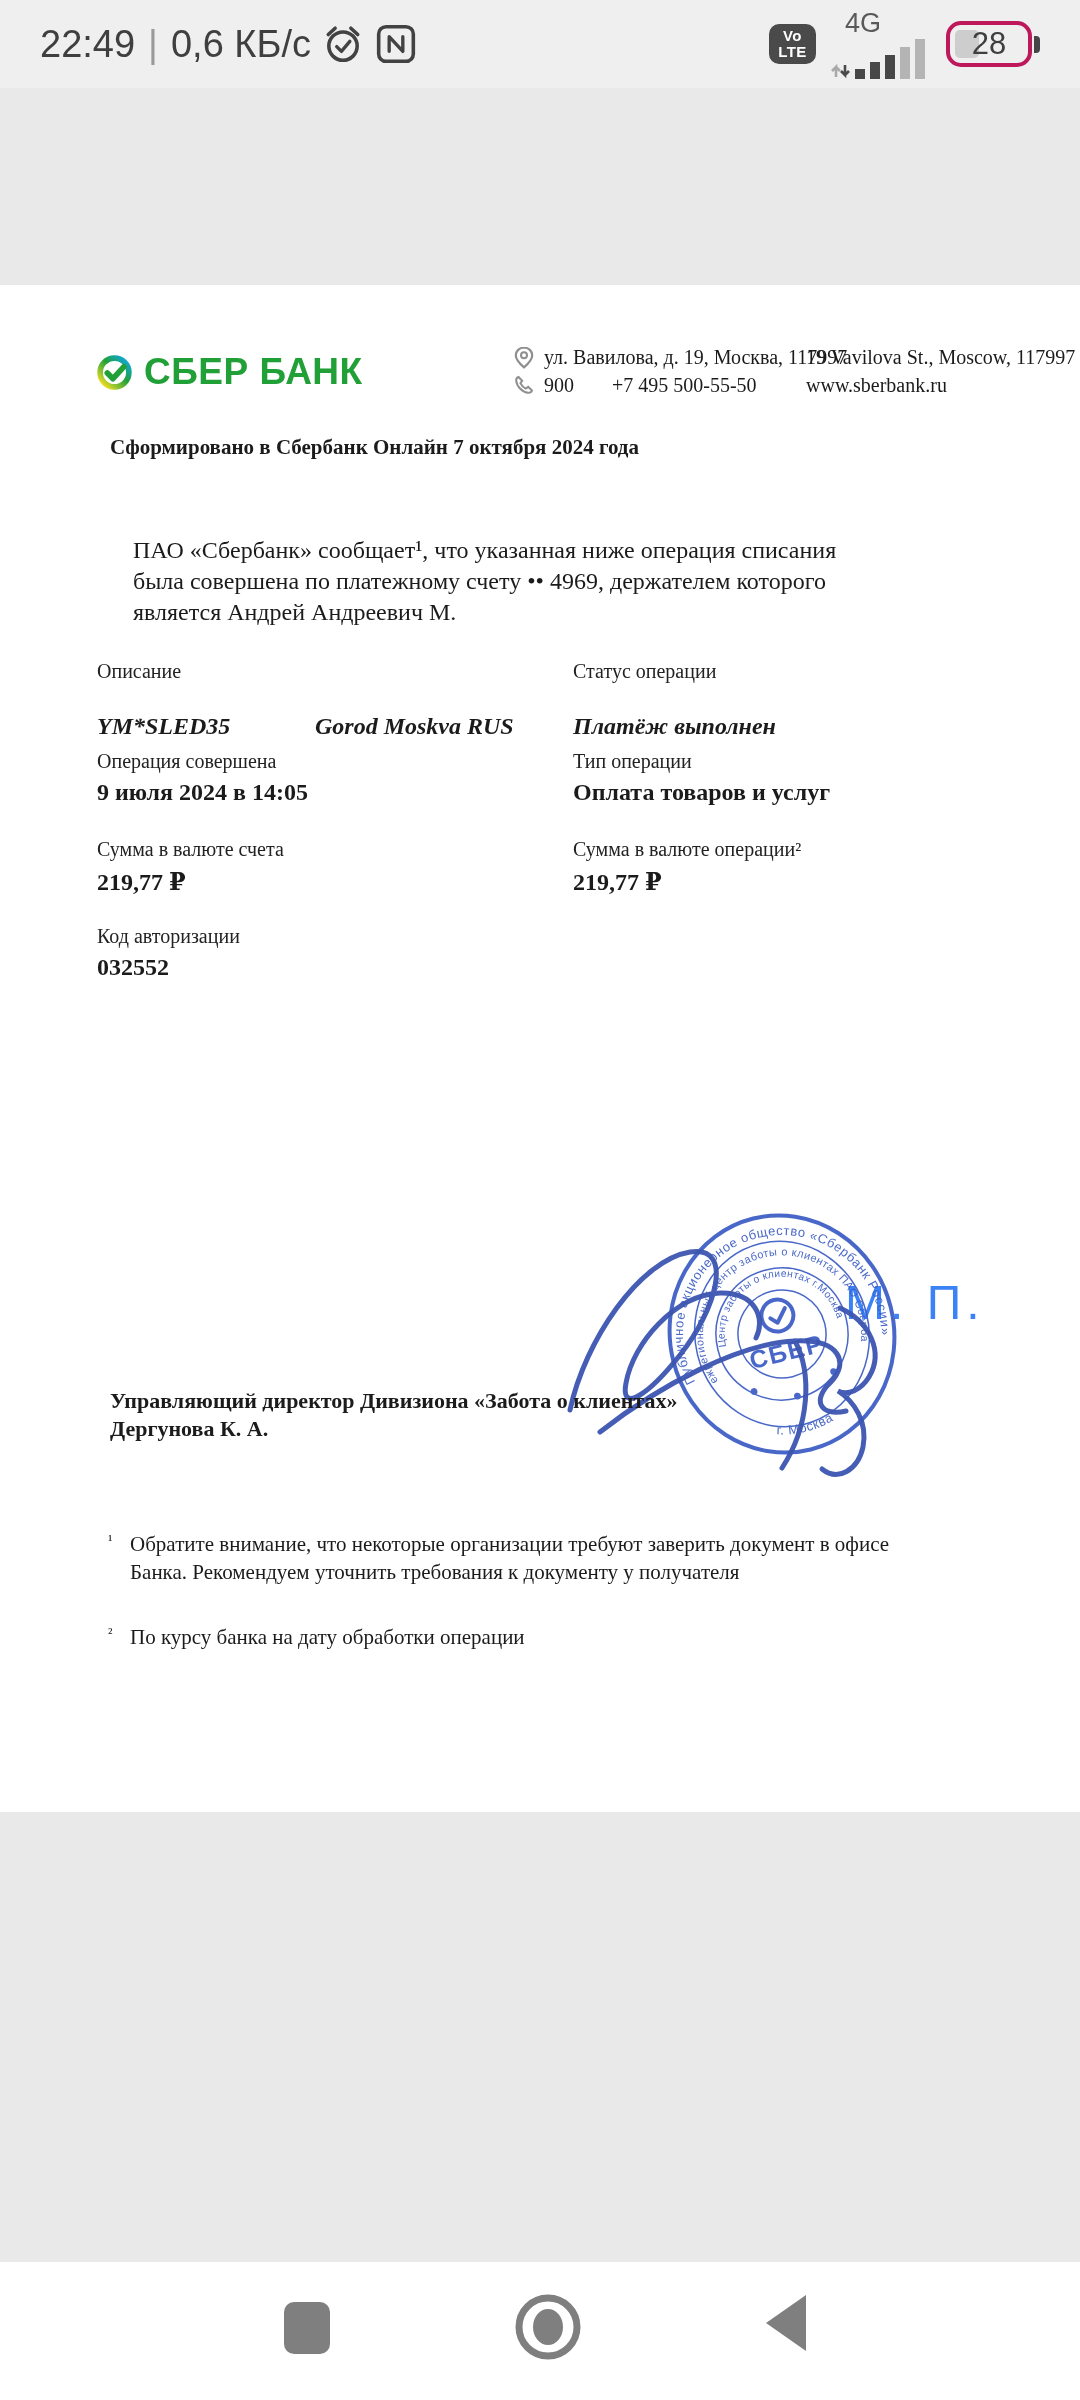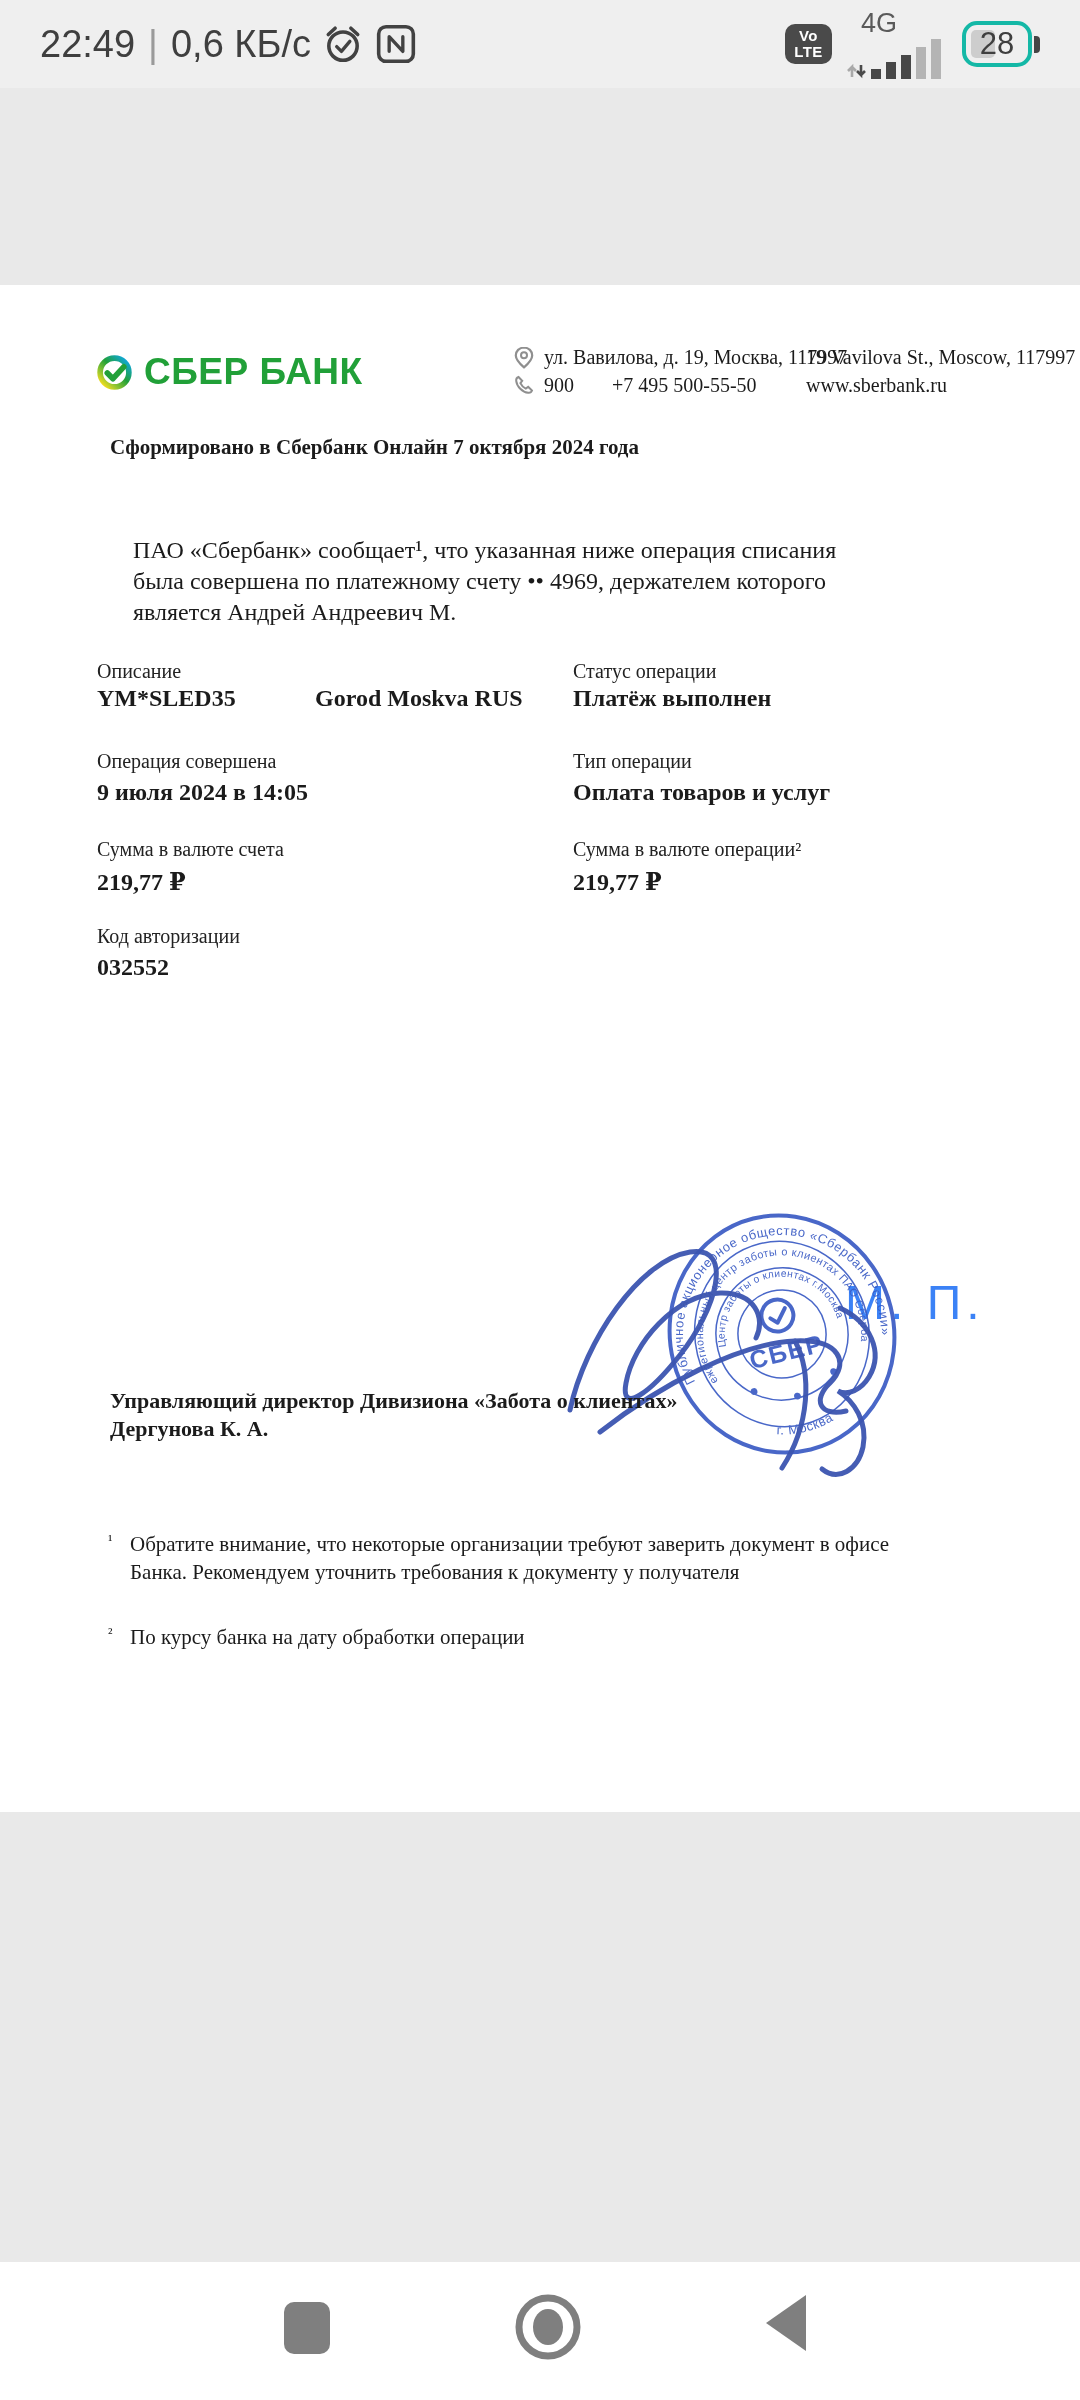--- a/index.html
+++ b/index.html
@@ -17,21 +17,21 @@
   .sb-divider{color:#9a9a9a;font-weight:300;margin:0 2px;}
   .sb-right{margin-left:auto;display:flex;align-items:center;gap:15px;}
   .volte-badge{
     width:47px;height:40px;background:#4a4a4a;border-radius:10px;color:#fff;
     display:flex;flex-direction:column;align-items:center;justify-content:center;
     font-size:15px;font-weight:bold;line-height:1.05;letter-spacing:.5px;
   }
   .net-cluster{display:flex;flex-direction:column;align-items:flex-start;line-height:1;}
   .net-type{font-size:27px;color:#5a5a5a;margin-left:14px;}
   .net-row{display:flex;align-items:flex-end;gap:4px;margin-top:2px;}
-  .battery{position:relative;width:70px;height:46px;border:4px solid #14b8a6;border-radius:15px;box-sizing:border-box;}
+  .battery{position:relative;width:86px;height:46px;border:4px solid #be185d;border-radius:15px;box-sizing:border-box;}
   .battery-fill{position:absolute;left:5px;top:5px;width:24px;height:28px;background:#cdcdcd;border-radius:5px;}
   .battery-text{
     position:absolute;inset:0;display:flex;align-items:center;justify-content:center;
     font-size:31px;color:#3f3f3f;font-weight:400;
   }
   .battery-nub{width:6px;height:17px;background:#454545;border-radius:0 4px 4px 0;margin-left:2px;}
   
   .page{position:absolute;top:285px;left:0;width:1080px;height:1527px;background:#ffffff;}
   .brand-row{position:absolute;left:96px;top:66px;display:flex;align-items:center;gap:11px;}
   .brand-text{
@@ -41,21 +41,21 @@
   .contact-block{position:absolute;left:514px;top:58px;font-size:20px;line-height:28px;}
   .contact-row{display:flex;align-items:center;gap:10px;height:28px;}
   .phone-num{margin-left:28px;}
   .contact-en{position:absolute;left:806px;top:58px;font-size:20px;line-height:28px;}
   .generated-note{position:absolute;left:110px;top:150px;font-size:21px;font-weight:bold;}
   .doc-title{position:absolute;left:106px;top:174px;font-size:42px;font-weight:bold;}
   .intro{position:absolute;left:133px;top:250px;width:710px;font-size:24px;line-height:31px;}
   .f-label{position:absolute;font-size:20px;color:#222;}
   .f-value{position:absolute;font-size:24px;font-weight:bold;}
   .col-l{left:97px;} .col-r{left:573px;} .col-l2{left:315px;}
-  .r1l{top:375px;} .r1v{top:400px;}
+  .r1l{top:375px;} .r1v{top:428px;font-style:italic;}
   .r2l{top:465px;} .r2v{top:494px;}
   .r3l{top:553px;} .r3v{top:582px;}
   .r4l{top:640px;} .r4v{top:669px;}
   
   .mp-mark{
     position:absolute;left:845px;top:990px;font-family:"Liberation Sans","DejaVu Sans",sans-serif;
     font-size:48px;color:#3b82f6;letter-spacing:5px;z-index:1;
   }
   .stamp-svg{position:absolute;left:656px;top:918px;z-index:2;}
   .signature-svg{position:absolute;left:520px;top:925px;z-index:3;}

